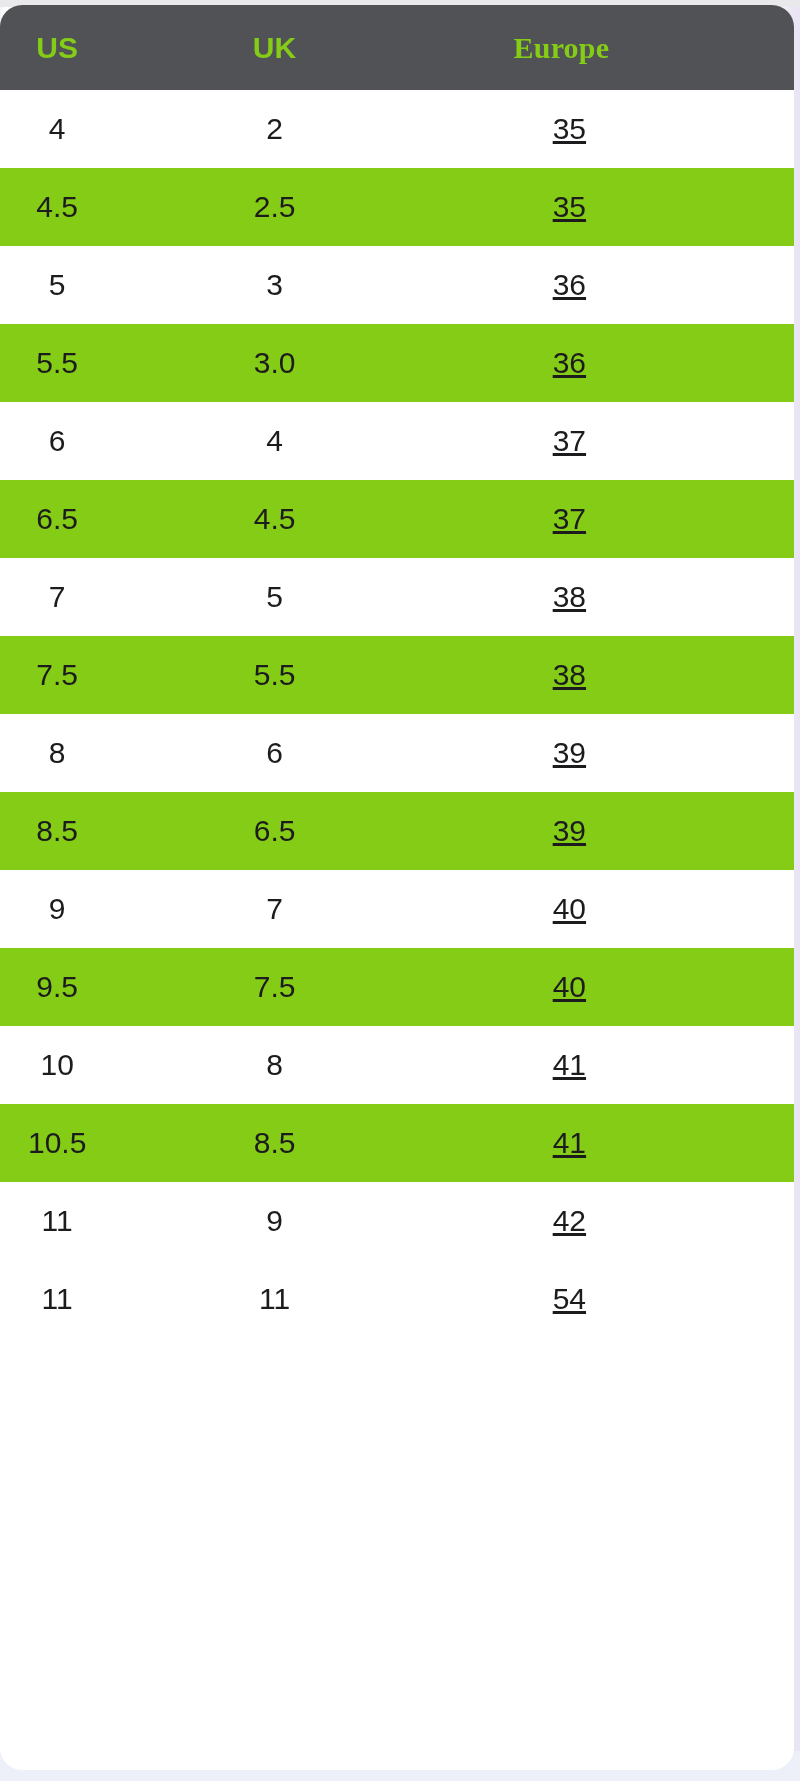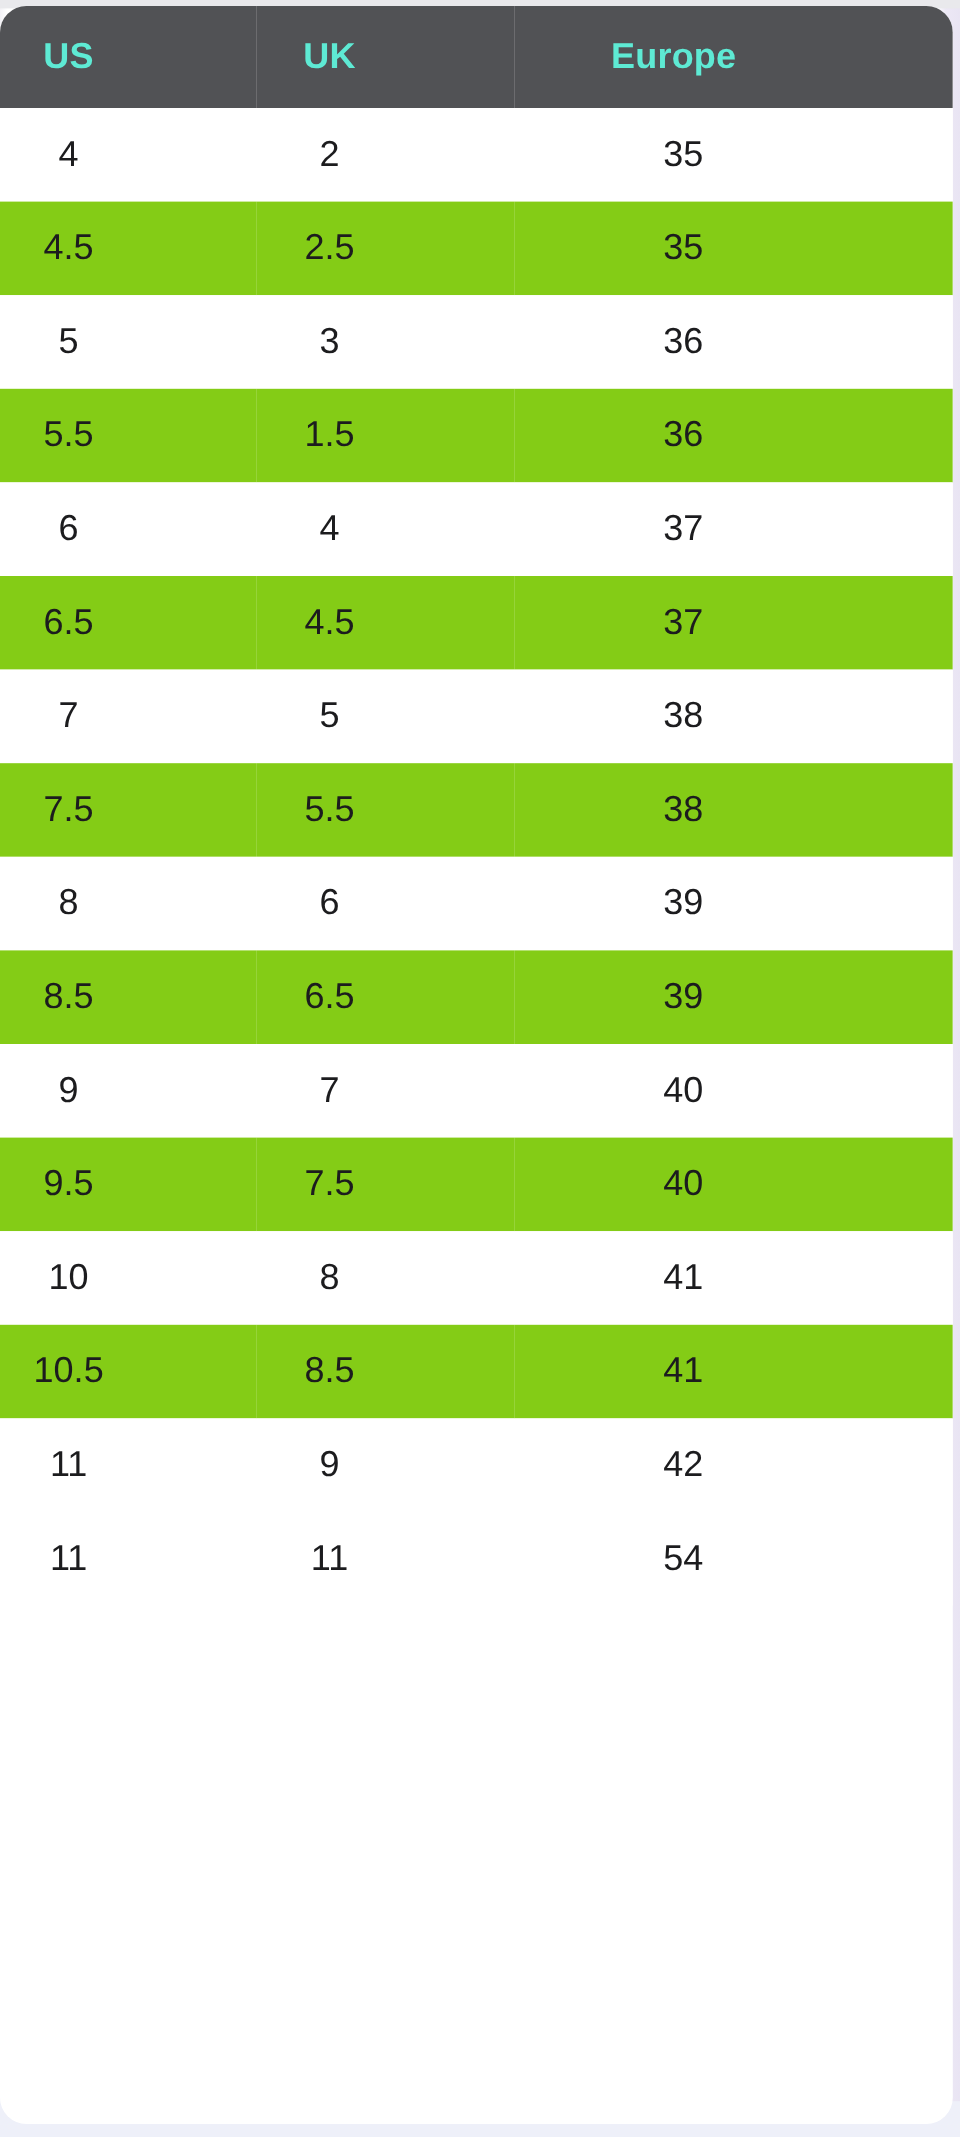--- a/index.html
+++ b/index.html
@@ -67,47 +67,47 @@
 
   table.size-table col.col-us     { width: 27%; }
   table.size-table col.col-uk     { width: 27%; }
   table.size-table col.col-europe { width: 46%; }
 
   thead tr {
     background: #515255;
   }
 
   thead th {
-    color: #5eead4;
+    color: #84cc16;
     font-size: 30px;
     font-weight: bold;
     text-align: center;
     height: 85px;
     vertical-align: middle;
     letter-spacing: 0.2px;
   }
 
   
   thead th.th-us     { padding-right: 100px; }
   thead th.th-uk     { padding-right: 94px; }
-  thead th.th-europe { padding-right: 100px; }
+  thead th.th-europe { padding-right: 100px; font-family: Liberation Serif, serif; }
 
   tbody td {
     height: 78px;
     text-align: center;
     vertical-align: middle;
     font-size: 30px;
     font-weight: 400;
     color: #1c1c1e;
     border: none;
   }
 
   tbody td.td-us     { padding-right: 100px; }
   tbody td.td-uk     { padding-right: 94px; }
-  tbody td.td-europe { padding-right: 84px; }
+  tbody td.td-europe { padding-right: 84px; text-decoration: underline; }
 
   tbody tr.row-even { background: #ffffff; }
   tbody tr.row-odd  { background: #84cc16; }
 </style>
 </head>
 <body>
 
 <div class="page-backdrop"></div>
 <div class="page-backdrop-bottom"></div>
 <div class="top-strip"></div>
@@ -137,21 +137,21 @@
           <td class="td-uk">2.5</td>
           <td class="td-europe">35</td>
         </tr>
         <tr class="row-even">
           <td class="td-us">5</td>
           <td class="td-uk">3</td>
           <td class="td-europe">36</td>
         </tr>
         <tr class="row-odd">
           <td class="td-us">5.5</td>
-          <td class="td-uk">1.5</td>
+          <td class="td-uk">3.0</td>
           <td class="td-europe">36</td>
         </tr>
         <tr class="row-even">
           <td class="td-us">6</td>
           <td class="td-uk">4</td>
           <td class="td-europe">37</td>
         </tr>
         <tr class="row-odd">
           <td class="td-us">6.5</td>
           <td class="td-uk">4.5</td>

